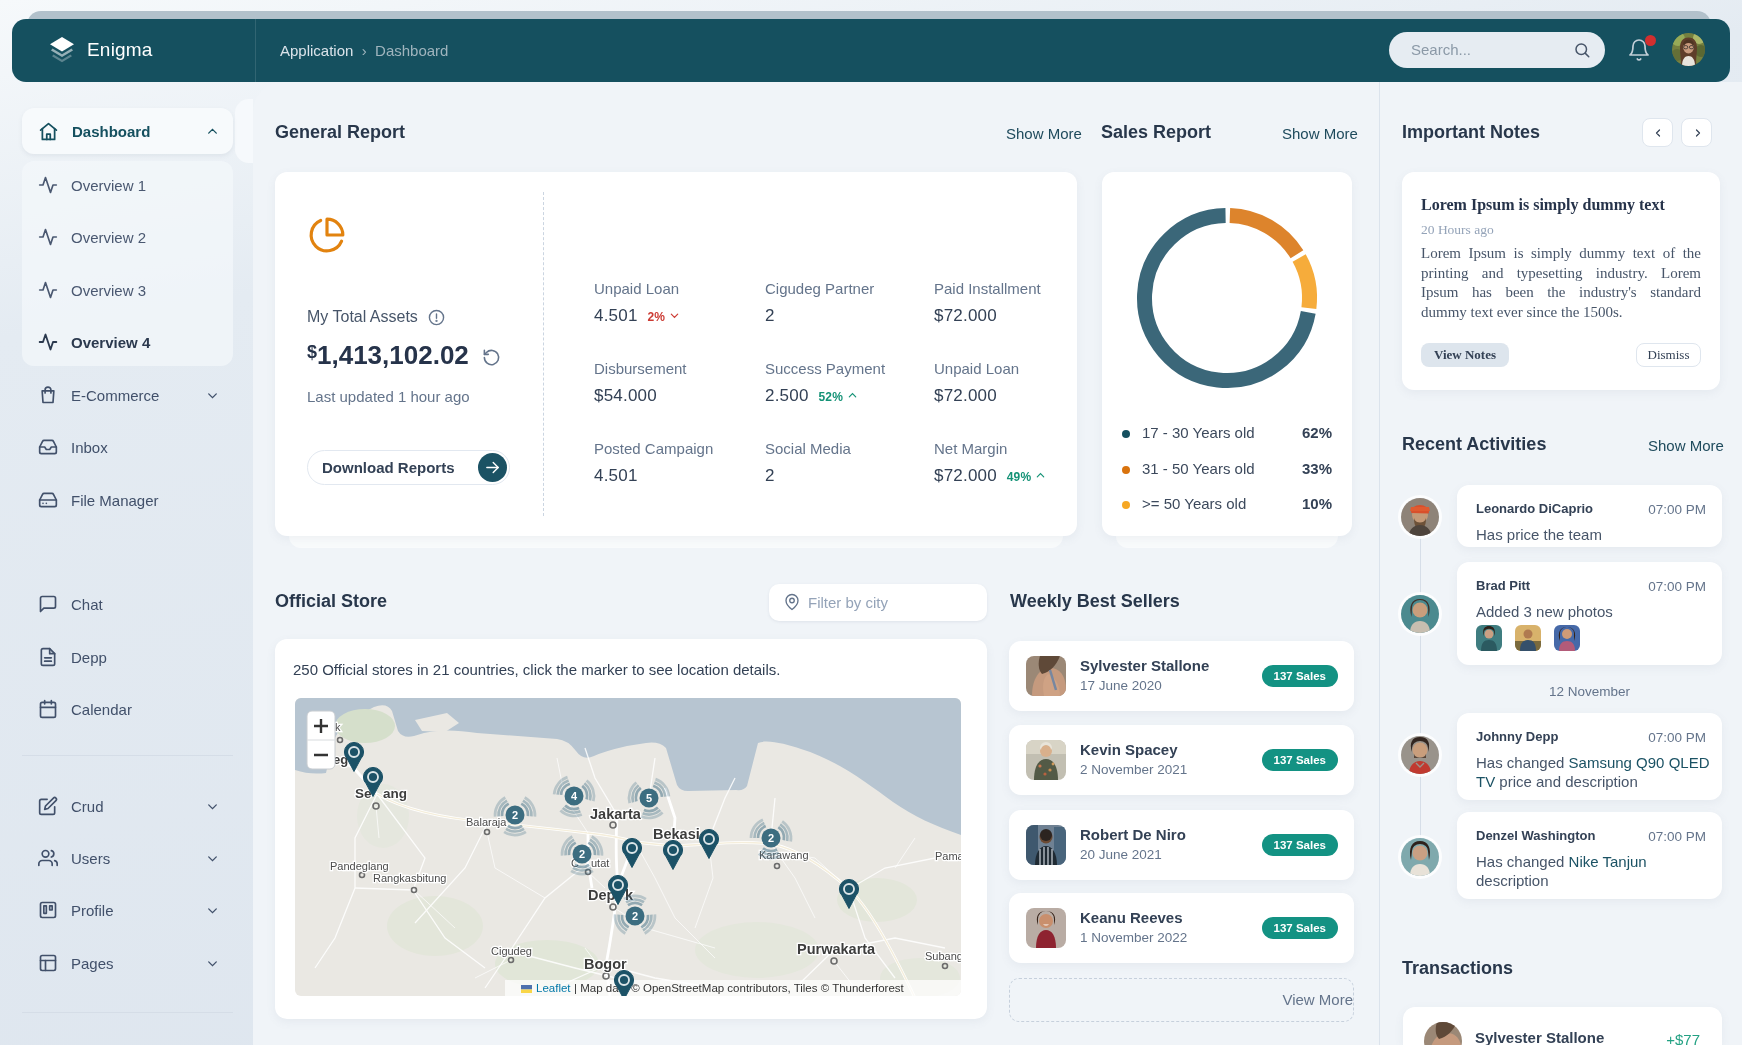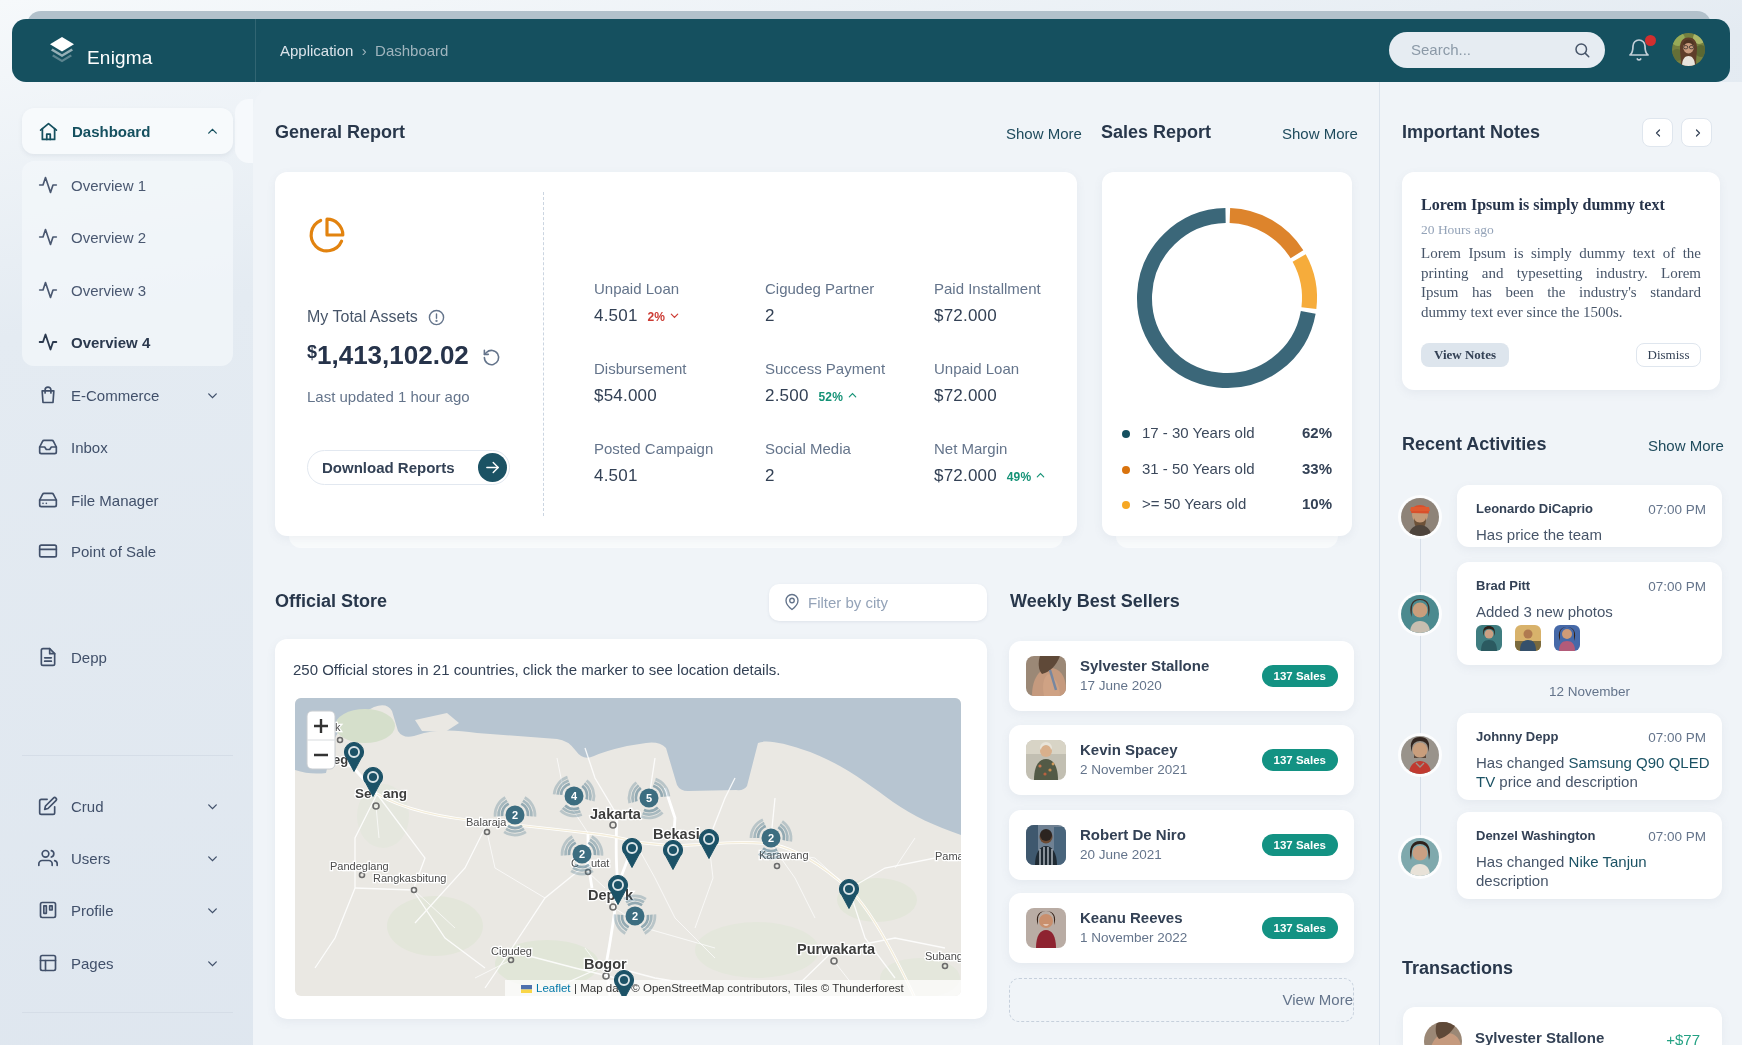--- a/index.html
+++ b/index.html
@@ -7,21 +7,21 @@
 body { font-family:"Liberation Sans", sans-serif; background:linear-gradient(170deg,#f6f9fb 0%,#e4ebf2 25%,#dde5ee 100%); }
 #app { position:relative; width:1742px; height:1045px; }
 .abs { position:absolute; }
 .card { background:#fff; border-radius:12px; box-shadow:0 3px 10px rgba(100,116,139,0.08); }
 .title { font-size:18px; font-weight:bold; color:#28374b; }
 .showmore { font-size:15px; color:#1e4a5c; }
 
 #topbar-behind { left:27px; top:11px; width:1684px; height:40px; border-radius:14px; background:#b2c1cb; }
 #topbar { left:12px; top:19px; width:1718px; height:63px; border-radius:14px; background:#15505f; }
 #topbar .sep { position:absolute; left:243px; top:0; width:1px; height:63px; background:rgba(255,255,255,0.12); }
-#logo-txt { position:absolute; left:75px; top:28px; color:#fff; font-size:19px; font-weight:500; letter-spacing:0.2px; }
+#logo-txt { position:absolute; left:75px; top:20px; color:#fff; font-size:19px; font-weight:500; letter-spacing:0.2px; }
 #crumbs { position:absolute; left:268px; top:23px; font-size:15px; color:#dbe3ea; }
 #crumbs .dim { color:#9fb4bd; }
 #searchbox { position:absolute; left:1377px; top:13px; width:216px; height:36px; border-radius:18px; background:#e6ecf2; }
 #searchbox span { position:absolute; left:22px; top:9px; font-size:15px; color:#8b99a7; }
 #bell { position:absolute; left:1615px; top:19px; width:24px; height:24px; }
 #avatar-top { position:absolute; left:1660px; top:14px; width:33px; height:33px; border-radius:50%; overflow:hidden; }
 
 #content { left:253px; top:82px; width:1489px; height:963px; background:#f0f4f8; border-top-left-radius:30px; }
 #rightsep { left:1379px; top:82px; width:1px; height:963px; background:#dbe3ec; }
 
@@ -178,35 +178,43 @@
       </svg>
       <span class="lab">File Manager</span>
     </div>
   <div class="abs smenu" style="top:424px">
       <svg width="20" height="20" viewBox="0 0 24 24" fill="none" stroke="#41506a" stroke-width="2" stroke-linecap="round" stroke-linejoin="round">
         <path d="M22 12h-6l-2 3h-4l-2-3H2"></path>
         <path d="M5.45 5.11 2 12v6a2 2 0 0 0 2 2h16a2 2 0 0 0 2-2v-6l-3.45-6.89A2 2 0 0 0 16.76 4H7.24a2 2 0 0 0-1.79 1.11z"></path>
       </svg>
       <span class="lab">Inbox</span>
     </div>
-  <div class="abs smenu" style="top:528px">
-      <svg width="20" height="20" viewBox="0 0 24 24" fill="none" stroke="#41506a" stroke-width="2" stroke-linecap="round" stroke-linejoin="round">
-        <rect x="2" y="5" width="20" height="14" rx="2"></rect>
-        <line x1="2" y1="10" x2="22" y2="10"></line>
-      </svg>
-      <span class="lab">Point of Sale</span>
+  <div class="abs smenu" style="top:581px">
+      <svg width="20" height="20" viewBox="0 0 24 24" fill="none" stroke="#41506a" stroke-width="2" stroke-linecap="round" stroke-linejoin="round">
+        <path d="M21 15a2 2 0 0 1-2 2H7l-4 4V5a2 2 0 0 1 2-2h14a2 2 0 0 1 2 2z"></path>
+      </svg>
+      <span class="lab">Chat</span>
     </div>
   <div class="abs smenu" style="top:634px">
       <svg width="20" height="20" viewBox="0 0 24 24" fill="none" stroke="#41506a" stroke-width="2" stroke-linecap="round" stroke-linejoin="round">
         <path d="M14 2H6a2 2 0 0 0-2 2v16a2 2 0 0 0 2 2h12a2 2 0 0 0 2-2V8z"></path>
         <path d="M14 2v6h6"></path>
         <line x1="8" y1="13" x2="16" y2="13"></line>
         <line x1="8" y1="17" x2="16" y2="17"></line>
       </svg>
       <span class="lab">Depp</span>
+    </div>
+  <div class="abs smenu" style="top:686px">
+      <svg width="20" height="20" viewBox="0 0 24 24" fill="none" stroke="#41506a" stroke-width="2" stroke-linecap="round" stroke-linejoin="round">
+        <rect x="3" y="4" width="18" height="18" rx="2"></rect>
+        <line x1="16" y1="2" x2="16" y2="6"></line>
+        <line x1="8" y1="2" x2="8" y2="6"></line>
+        <line x1="3" y1="10" x2="21" y2="10"></line>
+      </svg>
+      <span class="lab">Calendar</span>
     </div>
   <div class="abs divline" style="top:755px"></div>
   <div class="abs smenu" style="top:783px">
       <svg width="20" height="20" viewBox="0 0 24 24" fill="none" stroke="#41506a" stroke-width="2" stroke-linecap="round" stroke-linejoin="round">
         <path d="M11 4H4a2 2 0 0 0-2 2v14a2 2 0 0 0 2 2h14a2 2 0 0 0 2-2v-7"></path>
         <path d="M18.5 2.5a2.12 2.12 0 0 1 3 3L12 15l-4 1 1-4z"></path>
       </svg>
       <span class="lab">Crud</span>
       <svg class="chev" width="13" height="13" viewBox="0 0 24 24" fill="none" stroke="#41506a" stroke-width="2.4" stroke-linecap="round">
         <path d="M5 9l7 7 7-7"></path>

